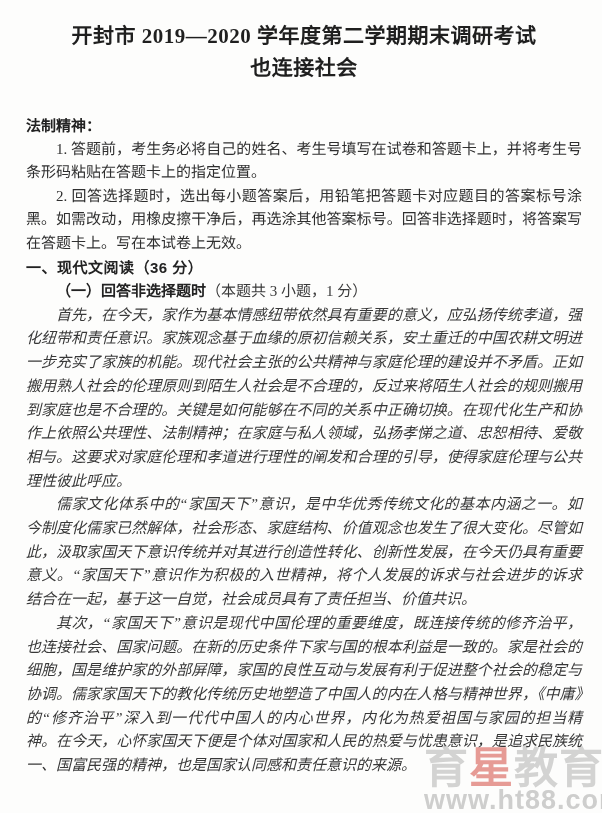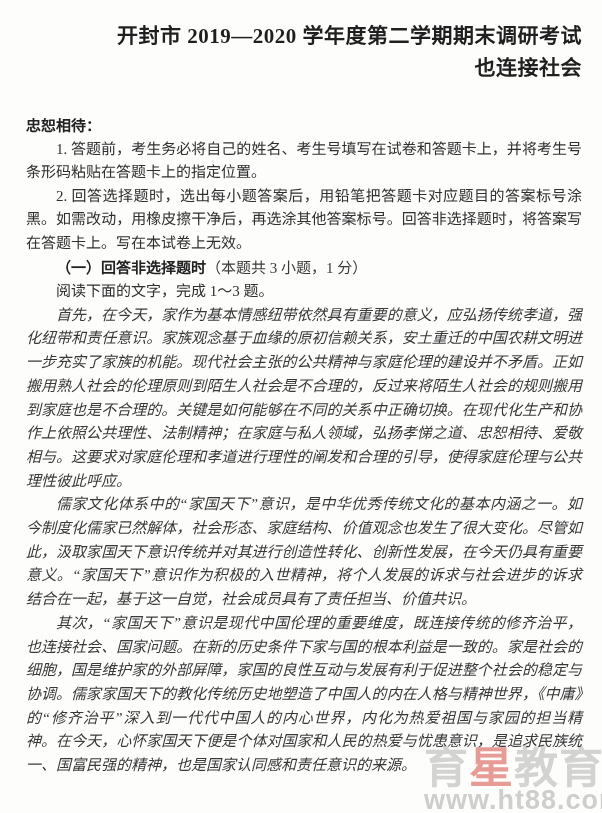--- a/index.html
+++ b/index.html
@@ -24,21 +24,21 @@
   }
   .title {
     margin: 4px 0 30px 0;
     text-align: center;
     font-weight: bold;
     font-size: 21px;
     line-height: 32px;
     color: #1f1f1f;
     letter-spacing: 0.5px;
   }
-  .title-line { display: block; text-align: right; }
+  .title-line { display: block; }
   p { margin: 0; }
   .hei {
     font-family: "Liberation Sans", "DejaVu Sans", sans-serif;
     font-weight: bold;
     color: #222;
   }
   .body-line {
     font-size: 15px;
     line-height: 23.6px;
     text-align: justify;
@@ -112,29 +112,29 @@
   </div>
 
   <div class="content">
 
     <h1 class="title">
       <span class="title-line">开封市 2019—2020 学年度第二学期期末调研考试</span>
       <span class="title-line">也连接社会</span>
     </h1>
 
     <div class="notice">
-      <p class="notice-heading hei">忠恕相待：</p>
+      <p class="notice-heading hei">法制精神：</p>
       <p class="body-line indent">1. 答题前，考生务必将自己的姓名、考生号填写在试卷和答题卡上，并将考生号条形码粘贴在答题卡上的指定位置。</p>
       <p class="body-line indent">2. 回答选择题时，选出每小题答案后，用铅笔把答题卡对应题目的答案标号涂黑。如需改动，用橡皮擦干净后，再选涂其他答案标号。回答非选择题时，将答案写在答题卡上。写在本试卷上无效。</p>
     </div>
 
+    <p class="section-heading hei">一、现代文阅读（36 分）</p>
 
     <p class="sub-heading"><span class="hei">（一）回答非选择题时</span><span class="sub-note">（本题共 3 小题，1 分）</span></p>
 
-    <p class="body-line indent">阅读下面的文字，完成 1～3 题。</p>
 
     <div class="passage">
       <p class="passage-para">首先，在今天，家作为基本情感纽带依然具有重要的意义，应弘扬传统孝道，强化纽带和责任意识。家族观念基于血缘的原初信赖关系，安土重迁的中国农耕文明进一步充实了家族的机能。现代社会主张的公共精神与家庭伦理的建设并不矛盾。正如搬用熟人社会的伦理原则到陌生人社会是不合理的，反过来将陌生人社会的规则搬用到家庭也是不合理的。关键是如何能够在不同的关系中正确切换。在现代化生产和协作上依照公共理性、法制精神；在家庭与私人领域，弘扬孝悌之道、忠恕相待、爱敬相与。这要求对家庭伦理和孝道进行理性的阐发和合理的引导，使得家庭伦理与公共理性彼此呼应。</p>
       <p class="passage-para">儒家文化体系中的“家国天下”意识，是中华优秀传统文化的基本内涵之一。如今制度化儒家已然解体，社会形态、家庭结构、价值观念也发生了很大变化。尽管如此，汲取家国天下意识传统并对其进行创造性转化、创新性发展，在今天仍具有重要意义。“家国天下”意识作为积极的入世精神，将个人发展的诉求与社会进步的诉求结合在一起，基于这一自觉，社会成员具有了责任担当、价值共识。</p>
       <p class="passage-para">其次，“家国天下”意识是现代中国伦理的重要维度，既连接传统的修齐治平，也连接社会、国家问题。在新的历史条件下家与国的根本利益是一致的。家是社会的细胞，国是维护家的外部屏障，家国的良性互动与发展有利于促进整个社会的稳定与协调。儒家家国天下的教化传统历史地塑造了中国人的内在人格与精神世界，《中庸》的“修齐治平”深入到一代代中国人的内心世界，内化为热爱祖国与家园的担当精神。在今天，心怀家国天下便是个体对国家和人民的热爱与忧患意识，是追求民族统一、国富民强的精神，也是国家认同感和责任意识的来源。</p>
     </div>
 
   </div>
 </div>
 

